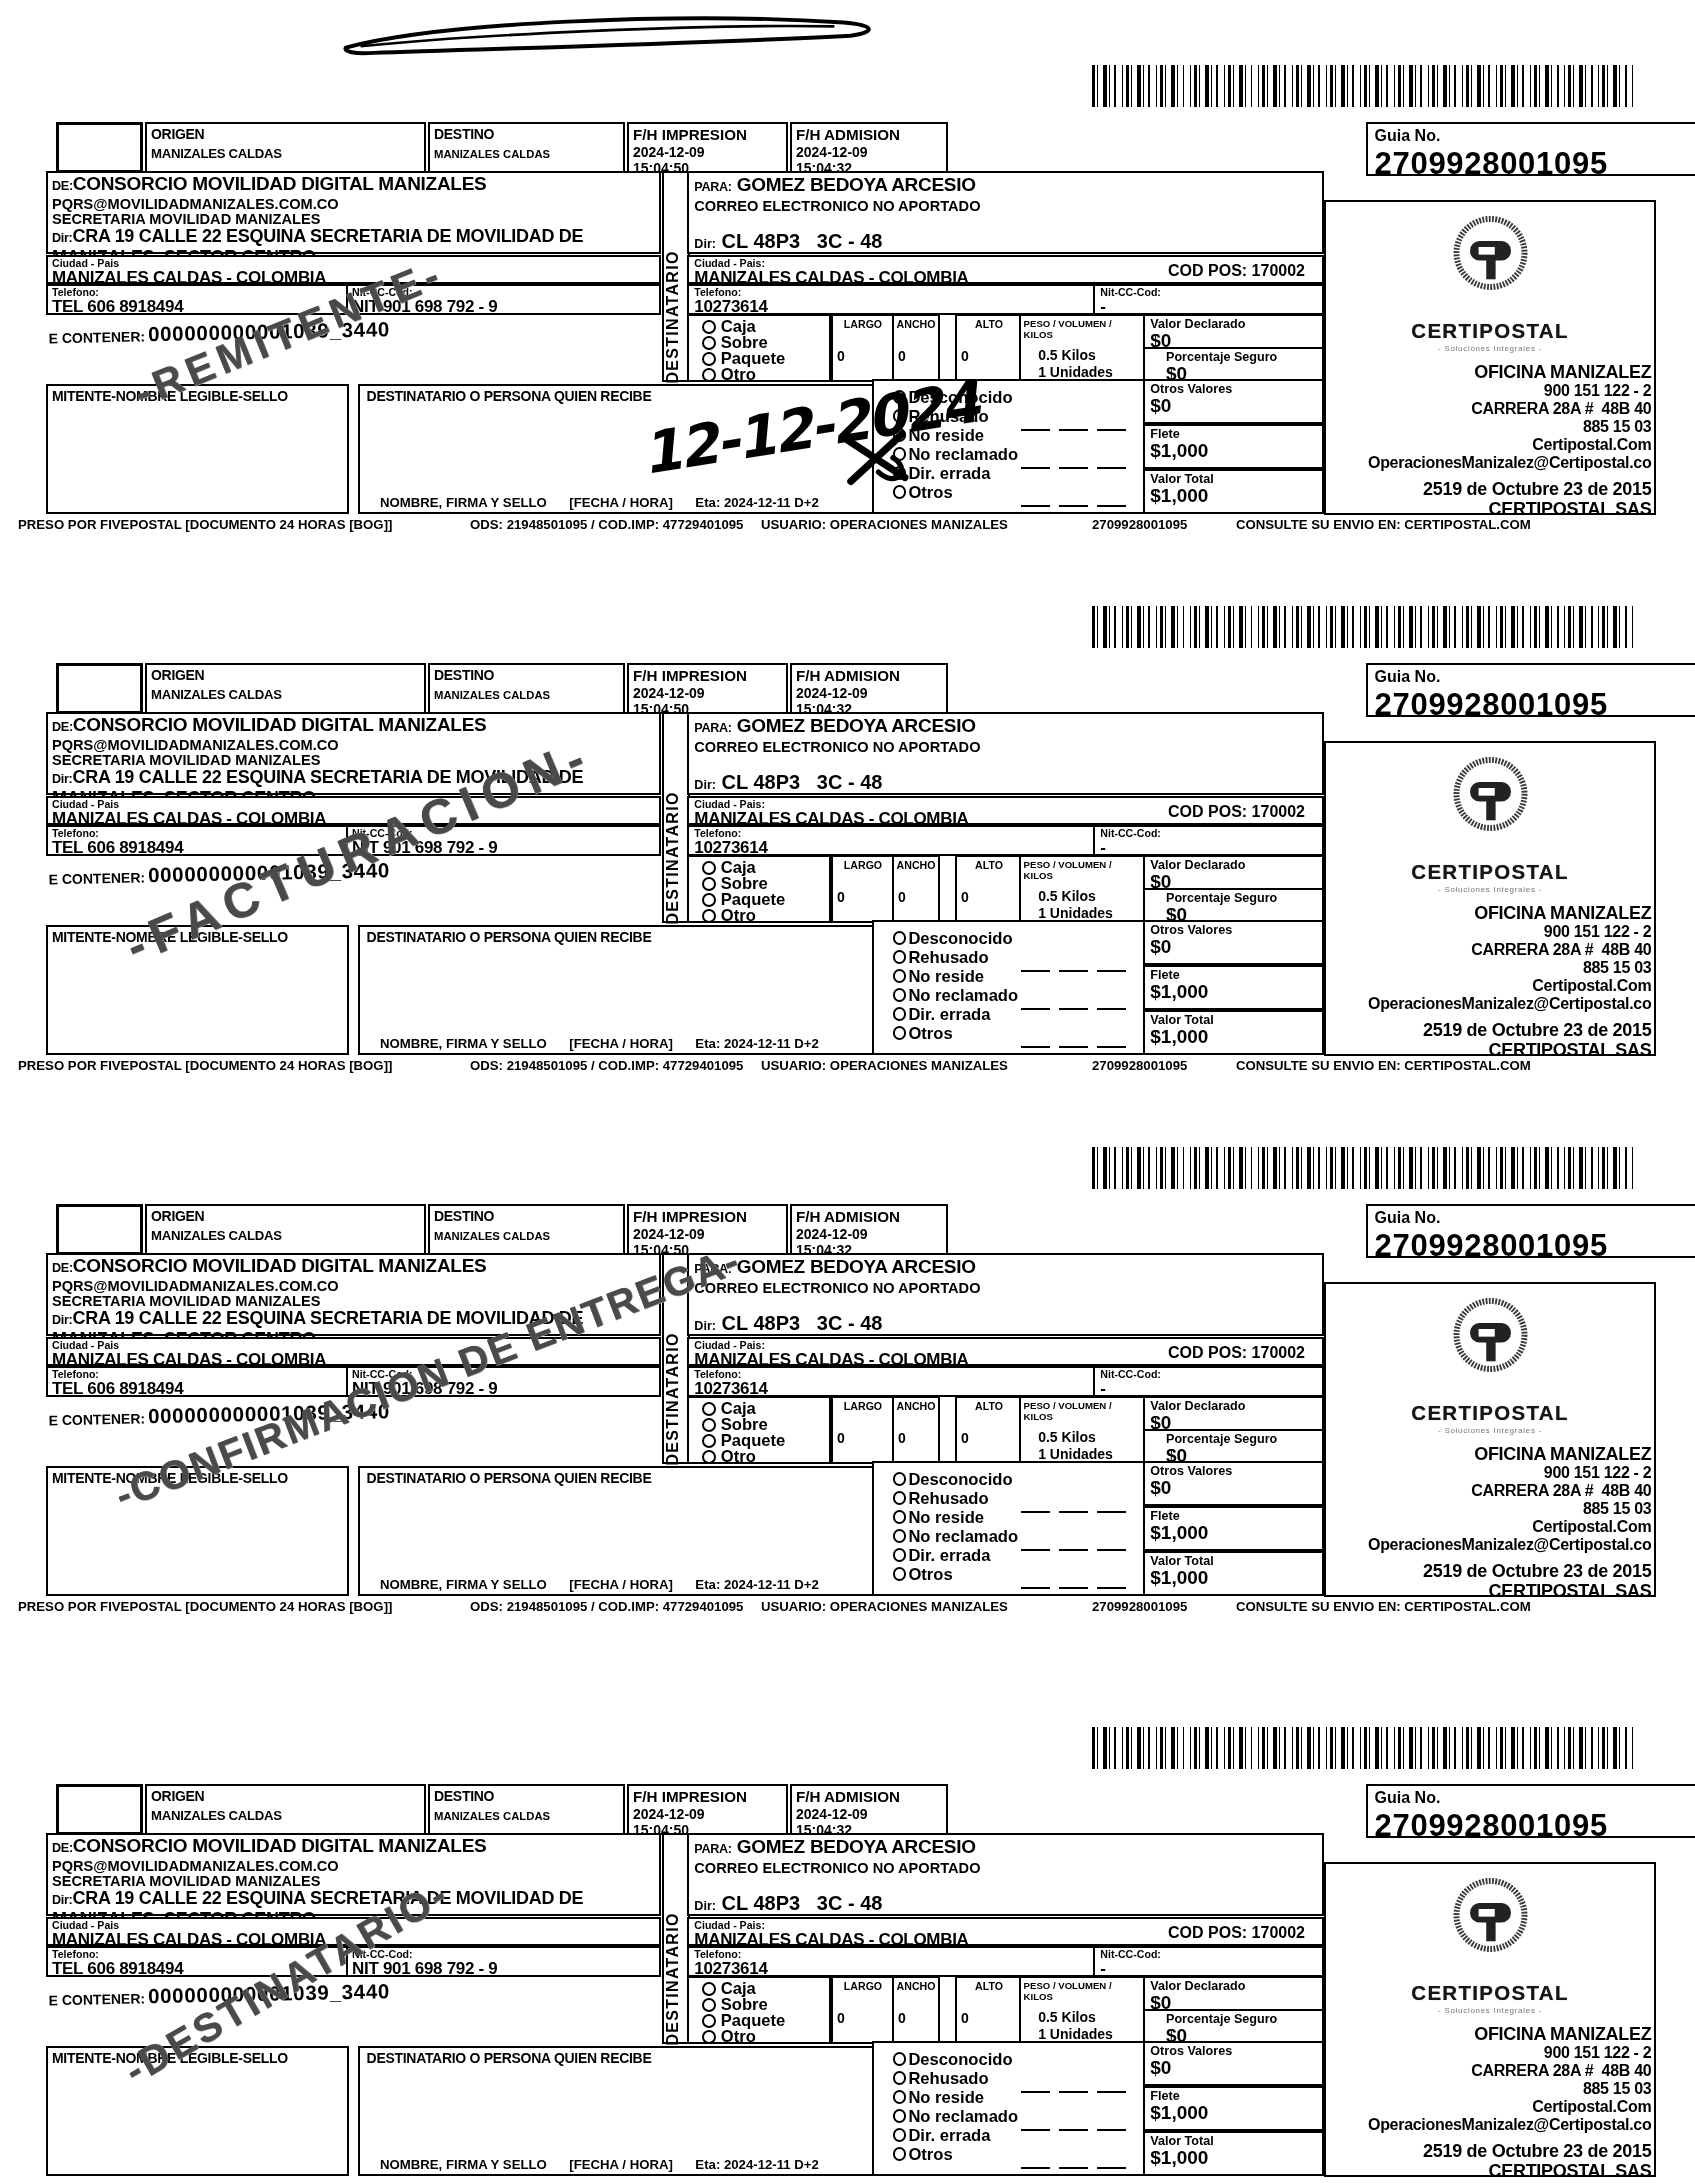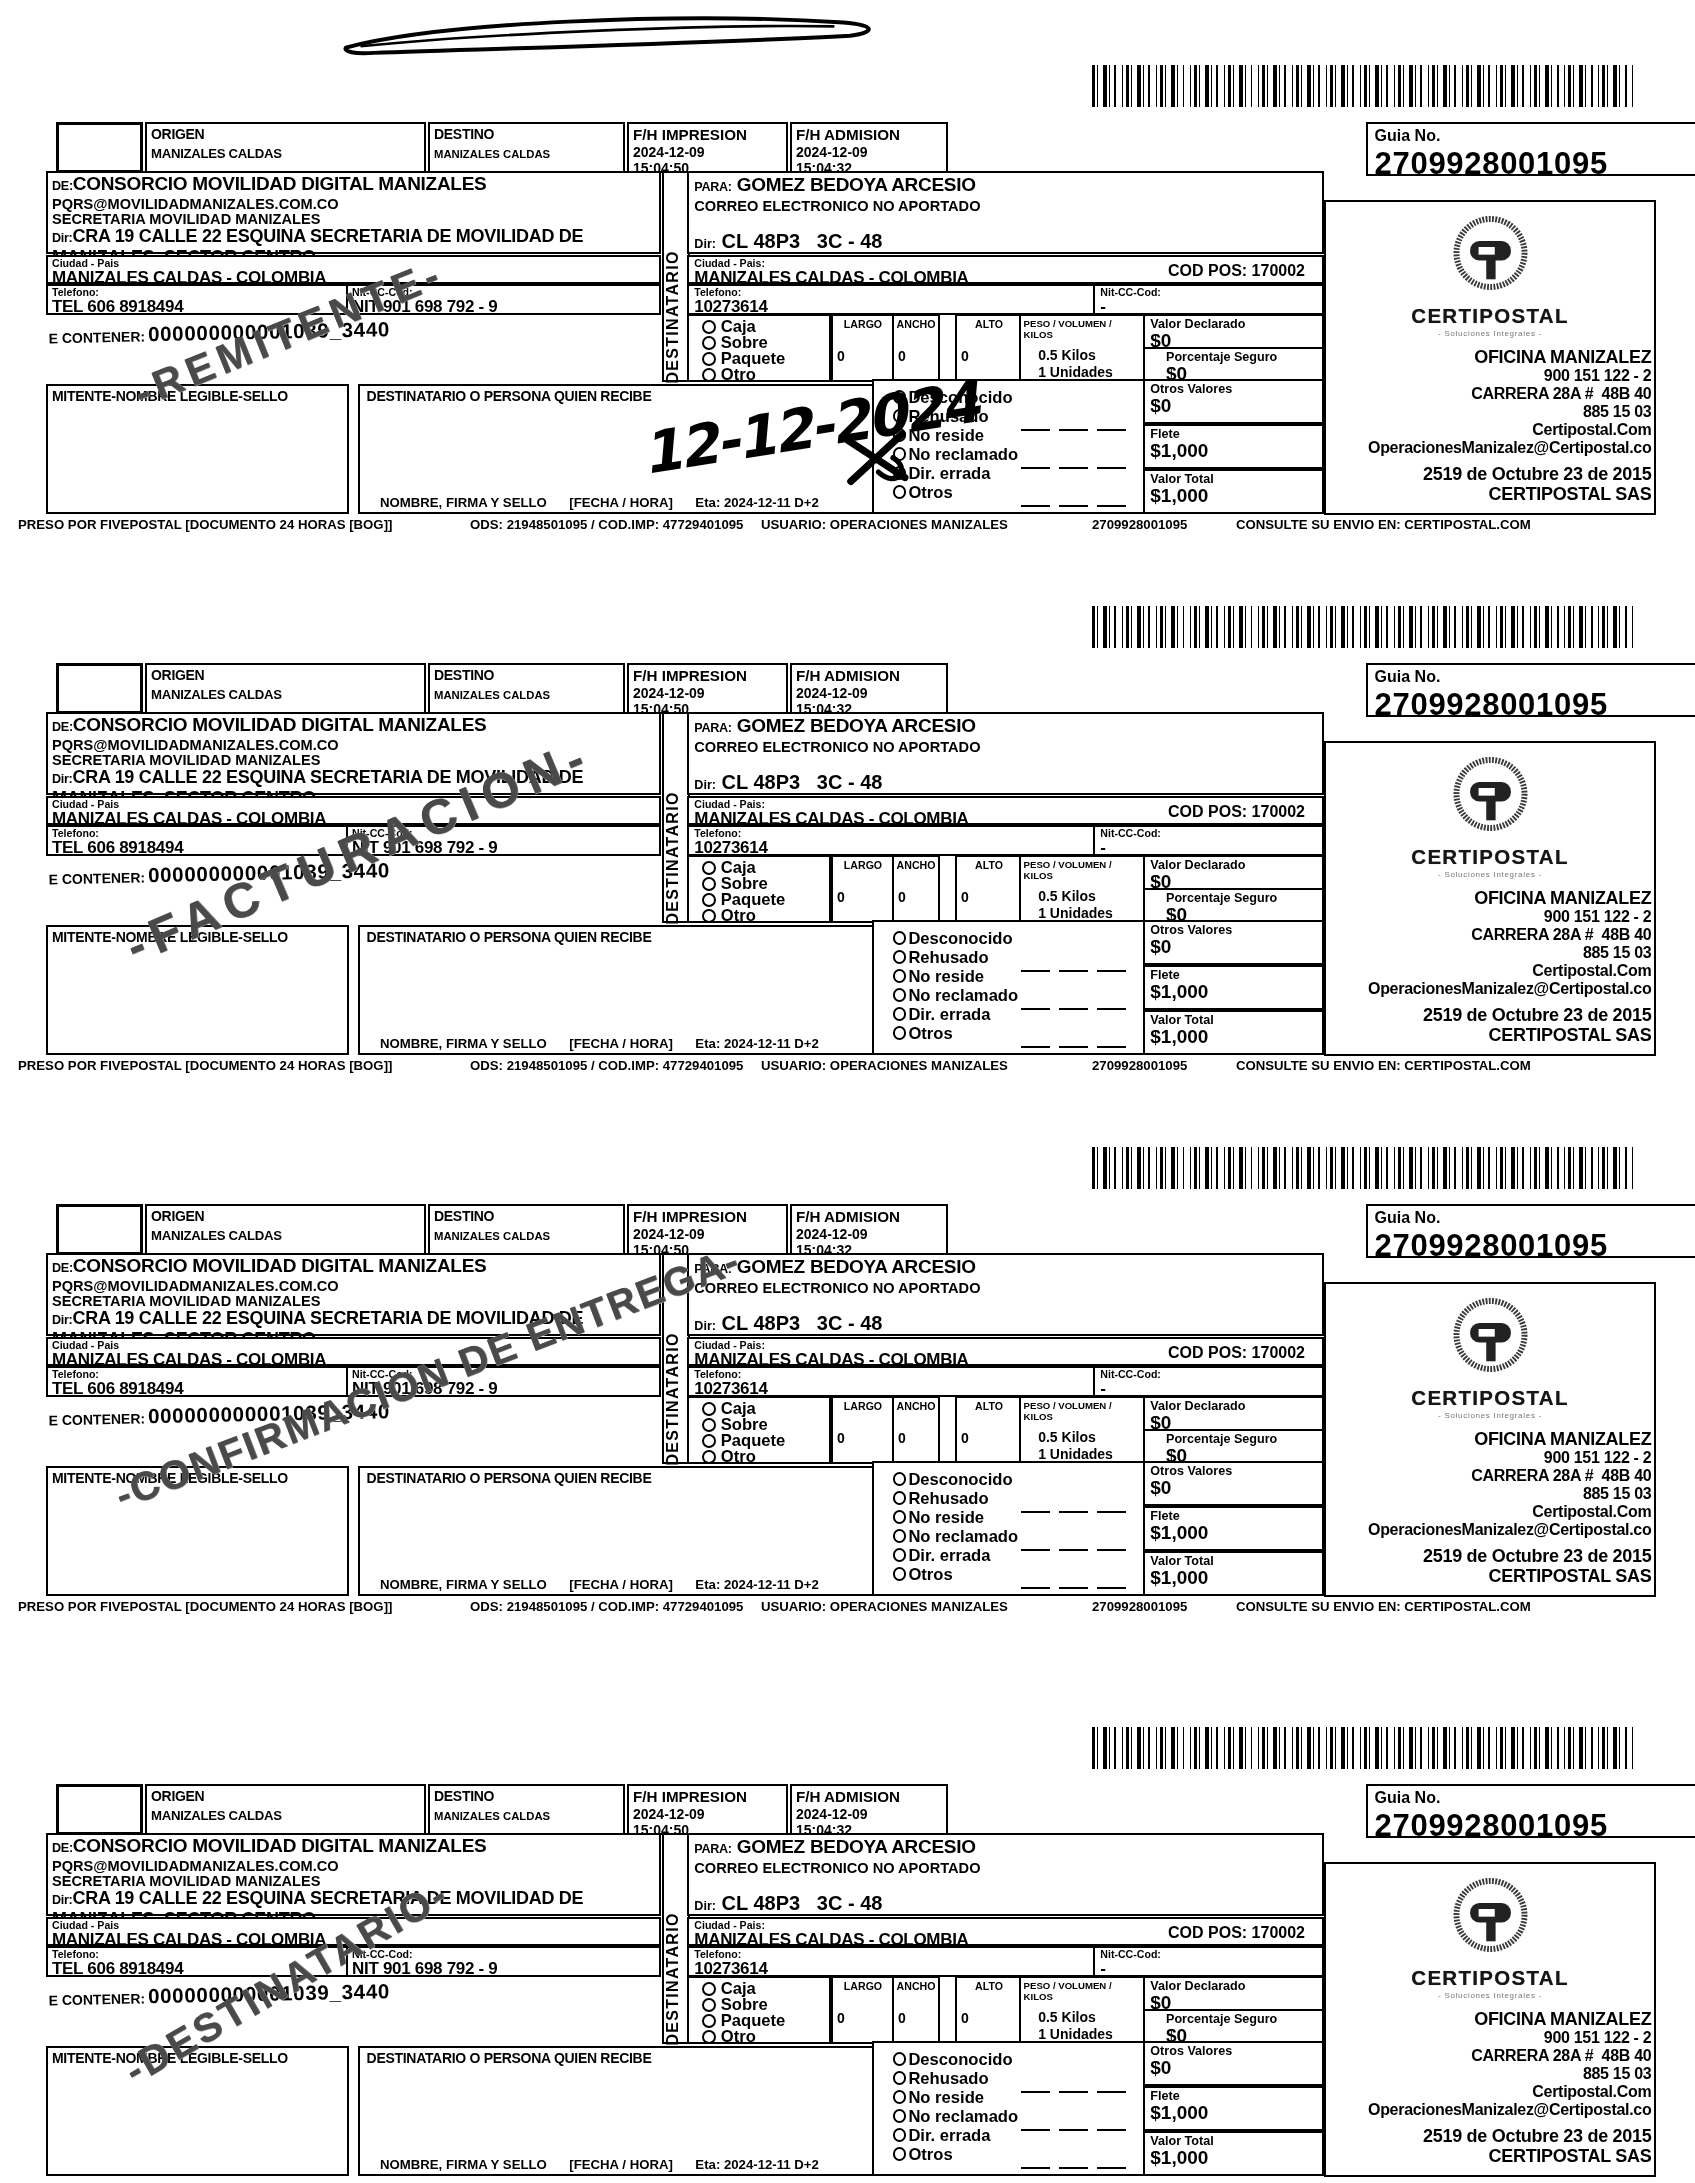--- a/index.html
+++ b/index.html
@@ -102,21 +102,21 @@
   .cell-vt{left:1097px;top:409px;width:181px;height:45px;}
 
   
   .box-guia{left:1320px;top:62px;width:332px;height:54px;padding:2.6px 6.6px;}
   .guialab{font-size:16px;font-weight:bold;}
   .guianum{font-size:31px;font-weight:bold;letter-spacing:0.7px;margin-top:1.3px;}
   .box-brand{left:1278px;top:140px;width:332px;height:315px;padding:1.3px 2.6px;}
   .logo-wrap{text-align:center;margin-top:9.3px;}
   .logo-svg{width:85px;height:85px;}
   .brandname{text-align:center;font-size:20.5px;font-weight:bold;letter-spacing:1.3px;color:#161616;
-    text-shadow:0 0 0.7px #555;margin-top:4px;}
+    text-shadow:0 0 0.7px #555;margin-top:19px;}
   .tagline{text-align:center;font-size:8px;color:#777;letter-spacing:0.7px;margin-top:1.3px;}
   .office{margin-top:9.3px;}
   .office-line{font-size:16px;font-weight:bold;line-height:18px;letter-spacing:-0.3px;text-align:right;}
   .office-line.first{font-size:18px;line-height:20px;}
   .office-line.gap{margin-top:6.6px;}
 
   
   .label-footer{position:absolute;left:-28px;top:457px;width:1655px;height:17px;font-size:13.2px;font-weight:bold;white-space:nowrap;}
   .fseg{position:absolute;top:0;}
   .fseg-0{left:0}.fseg-1{left:452px}.fseg-2{left:743px}.fseg-3{left:1074px}.fseg-4{left:1218px}

